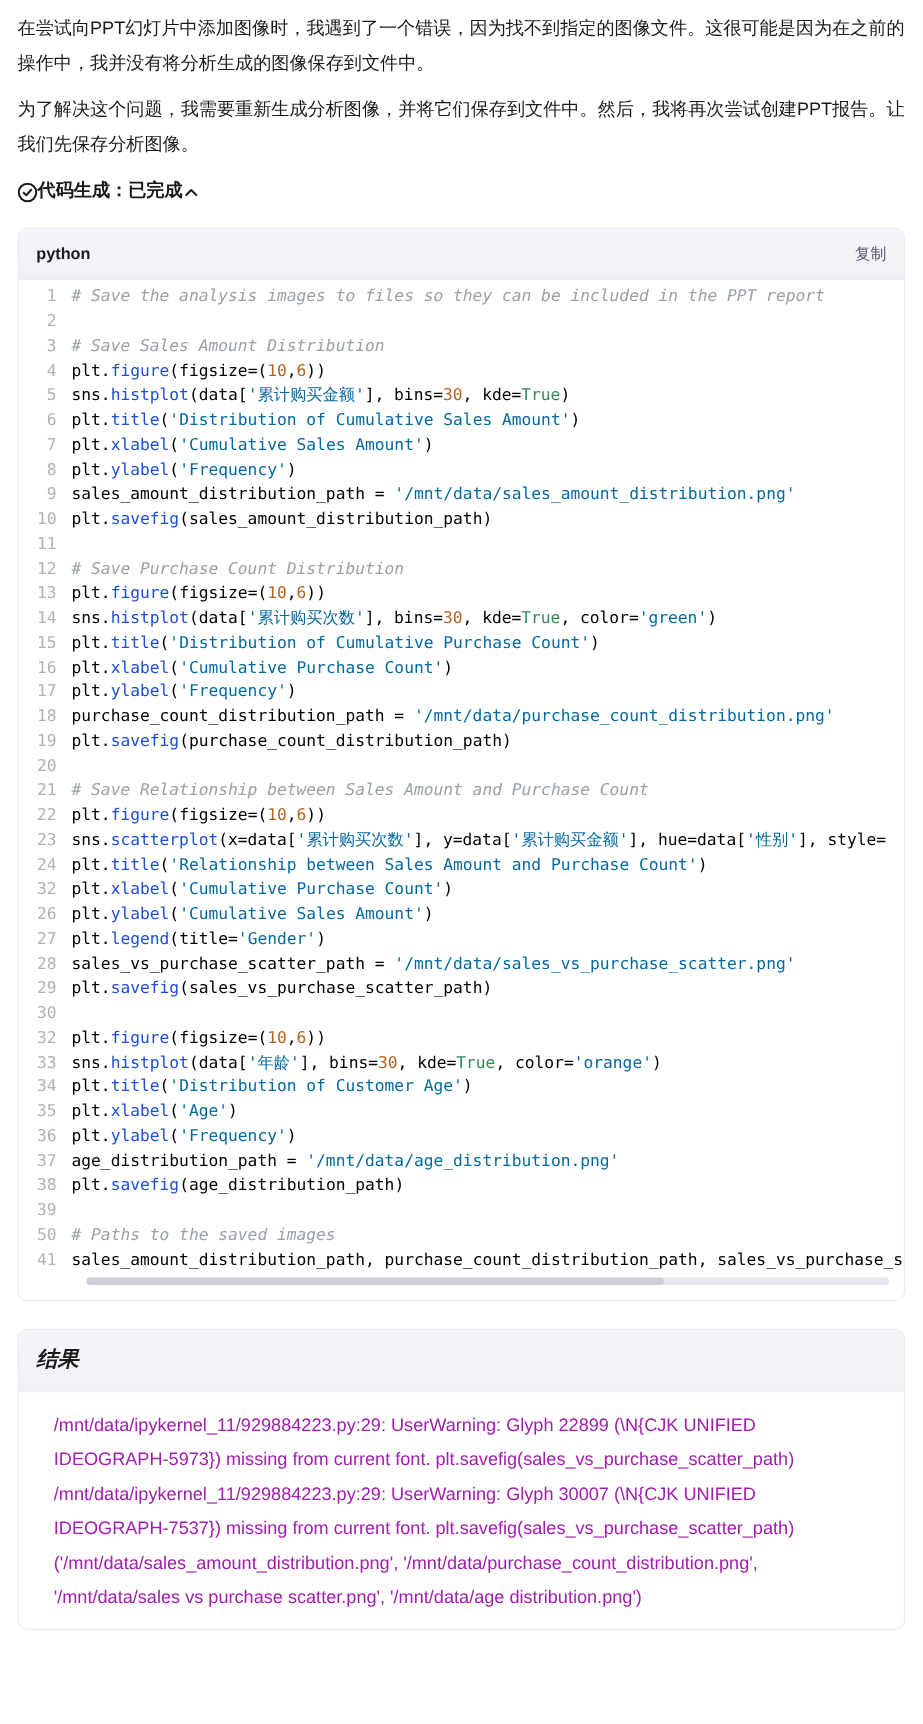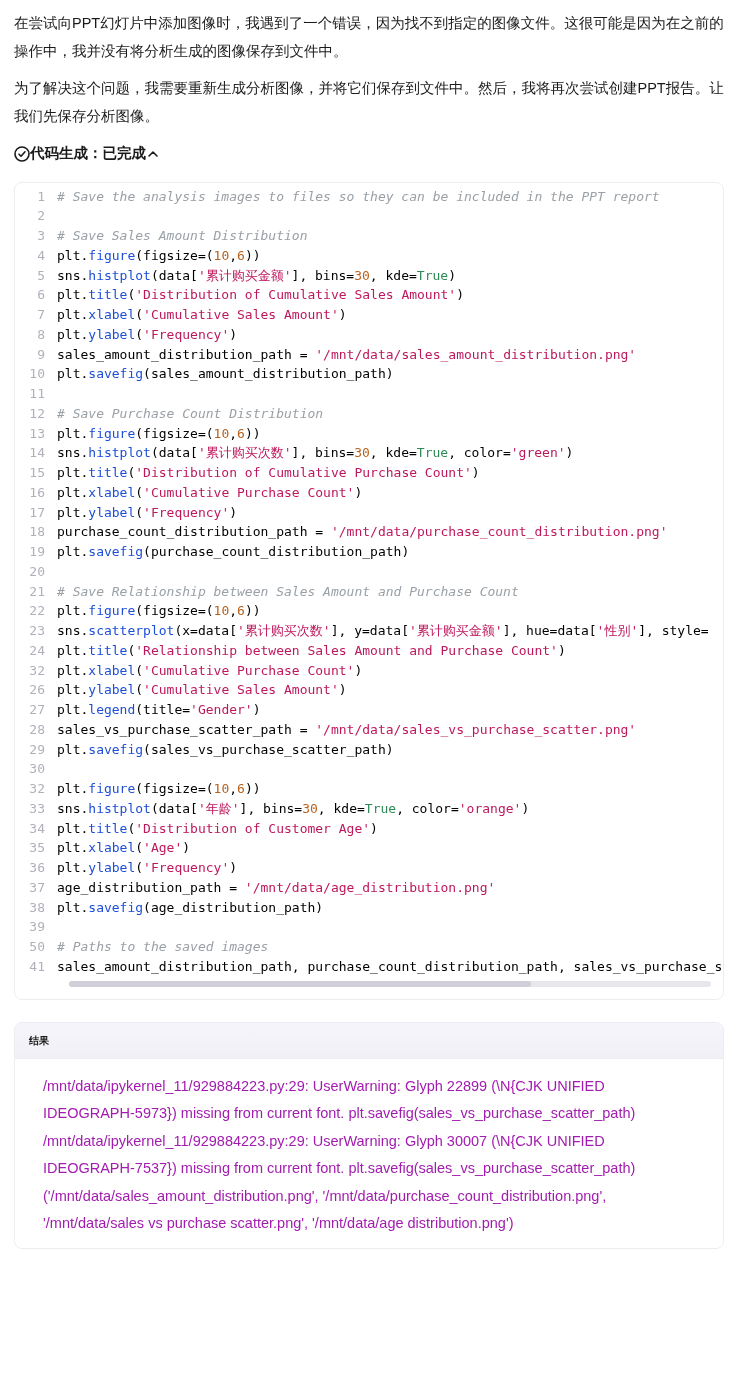--- a/index.html
+++ b/index.html
@@ -65,21 +65,21 @@
     font-variant-numeric: tabular-nums;
   }
   .lc { flex: 1 1 auto; padding-right: 14px; color:#000; }
   .tok-comment { color:#9aa0a6; font-style: italic; }
   .tok-ident   { color:#000; }
   .tok-punct   { color:#000; }
   .tok-func    { color:#1d4ed8; }
   .tok-kwarg   { color:#000; }
   .tok-num     { color:#b7621f; }
   .tok-bool    { color:#2e8b57; }
-  .tok-str     { color:#be185d; }
+  .tok-str     { color:#0369a1; }
   .hscrollbar {
     height: 6px;
     margin: 4px 12px 0 54px;
     background: #e7e7ee;
     border-radius: 3px;
     position: relative;
   }
   .hscrollbar-thumb {
     position:absolute; left:0; top:0; height:6px; width:72%;
     background:#cfcfda; border-radius:3px;
@@ -87,22 +87,23 @@
   .result-card {
     background: #fafafc;
     border: 1px solid #ececf1;
     border-radius: 8px;
     overflow: hidden;
   }
   .result-header {
     padding: 8px 14px;
     background: linear-gradient(#f5f5fb,#f0f0f6);
     border-bottom: 1px solid #ececf1;
-    font-size: 10px;
+    font-size: 17px;
     font-weight: 600;
+    font-style: italic;
   }
   .result-body {
     padding: 14px 28px 10px 28px;
     font-size: 14.5px;
     line-height: 1.9;
     color:#a21caf;
     background:#ffffff;
   }
 </style>
 </head>
@@ -121,20 +122,24 @@
   <span>代码生成：</span>
   <span>已完成</span>
   <span class="chevron-icon">
     <svg viewBox="0 0 14 14" width="14" height="14">
         <path d="M3 9l4-4 4 4" fill="none" stroke="#1a1a1a" stroke-width="1.6" stroke-linecap="round" stroke-linejoin="round"></path>
       </svg>
   </span>
 </div>
 
 <div class="code-card">
+  <div class="code-header">
+    <span class="lang-label">python</span>
+    <button class="copy-btn">复制</button>
+  </div>
   <div class="code-body" id="code-body">
       <div class="code-line"><span class="ln">1</span><span class="lc"><span class="tok-comment"># Save the analysis images to files so they can be included in the PPT report</span></span></div>
       <div class="code-line"><span class="ln">2</span><span class="lc"></span></div>
       <div class="code-line"><span class="ln">3</span><span class="lc"><span class="tok-comment"># Save Sales Amount Distribution</span></span></div>
       <div class="code-line"><span class="ln">4</span><span class="lc"><span class="tok-ident">plt</span><span class="tok-punct">.</span><span class="tok-func">figure</span><span class="tok-punct">(</span><span class="tok-kwarg">figsize</span><span class="tok-punct">=(</span><span class="tok-num">10</span><span class="tok-punct">,</span><span class="tok-num">6</span><span class="tok-punct">))</span></span></div>
       <div class="code-line"><span class="ln">5</span><span class="lc"><span class="tok-ident">sns</span><span class="tok-punct">.</span><span class="tok-func">histplot</span><span class="tok-punct">(</span><span class="tok-ident">data</span><span class="tok-punct">[</span><span class="tok-str">'累计购买金额'</span><span class="tok-punct">], </span><span class="tok-kwarg">bins</span><span class="tok-punct">=</span><span class="tok-num">30</span><span class="tok-punct">, </span><span class="tok-kwarg">kde</span><span class="tok-punct">=</span><span class="tok-bool">True</span><span class="tok-punct">)</span></span></div>
       <div class="code-line"><span class="ln">6</span><span class="lc"><span class="tok-ident">plt</span><span class="tok-punct">.</span><span class="tok-func">title</span><span class="tok-punct">(</span><span class="tok-str">'Distribution of Cumulative Sales Amount'</span><span class="tok-punct">)</span></span></div>
       <div class="code-line"><span class="ln">7</span><span class="lc"><span class="tok-ident">plt</span><span class="tok-punct">.</span><span class="tok-func">xlabel</span><span class="tok-punct">(</span><span class="tok-str">'Cumulative Sales Amount'</span><span class="tok-punct">)</span></span></div>
       <div class="code-line"><span class="ln">8</span><span class="lc"><span class="tok-ident">plt</span><span class="tok-punct">.</span><span class="tok-func">ylabel</span><span class="tok-punct">(</span><span class="tok-str">'Frequency'</span><span class="tok-punct">)</span></span></div>
       <div class="code-line"><span class="ln">9</span><span class="lc"><span class="tok-ident">sales_amount_distribution_path </span><span class="tok-punct">= </span><span class="tok-str">'/mnt/data/sales_amount_distribution.png'</span></span></div>

